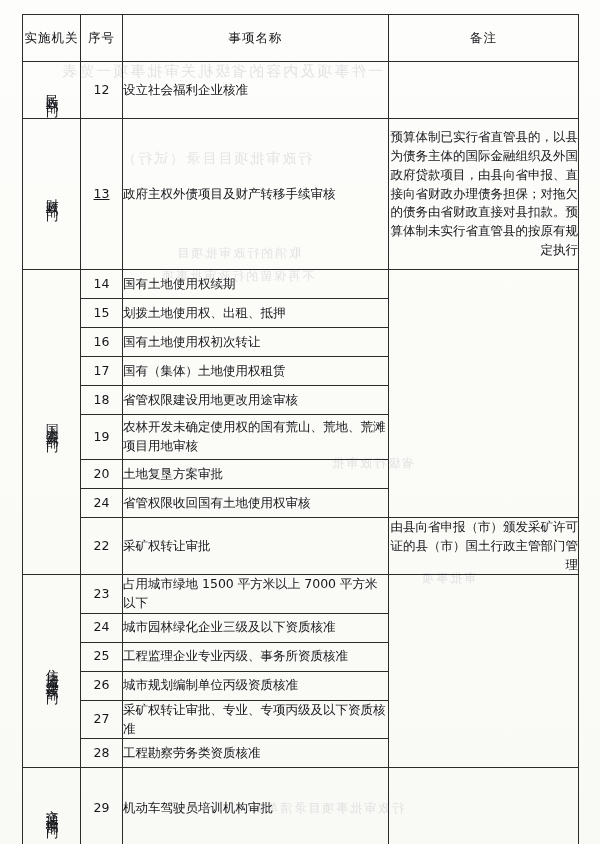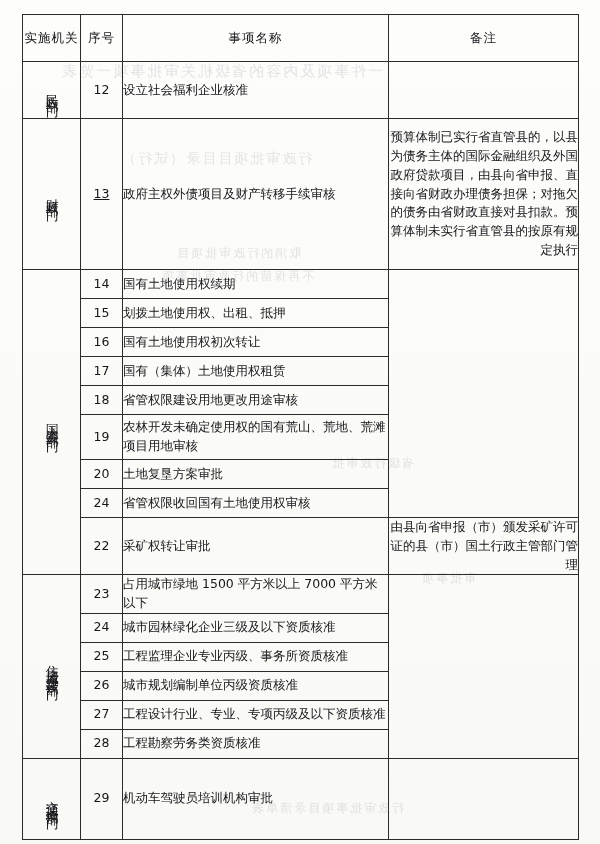--- a/index.html
+++ b/index.html
@@ -224,21 +224,21 @@
         <tr>
           <td class="no-cell r-28">25</td>
           <td class="item-cell">工程监理企业专业丙级、事务所资质核准</td>
         </tr>
         <tr>
           <td class="no-cell r-28">26</td>
           <td class="item-cell">城市规划编制单位丙级资质核准</td>
         </tr>
         <tr>
           <td class="no-cell r-28">27</td>
-          <td class="item-cell">工程设计行业、专业、专项丙级及以下资质核准</td>
+          <td class="item-cell">采矿权转让审批、专业、专项丙级及以下资质核准</td>
         </tr>
         <tr>
           <td class="no-cell r-28">28</td>
           <td class="item-cell">工程勘察劳务类资质核准</td>
         </tr>
 
         <tr>
           <td class="org-cell">
             <span class="org-vert" style="height:80px;">交通运输部门</span>
           </td>

